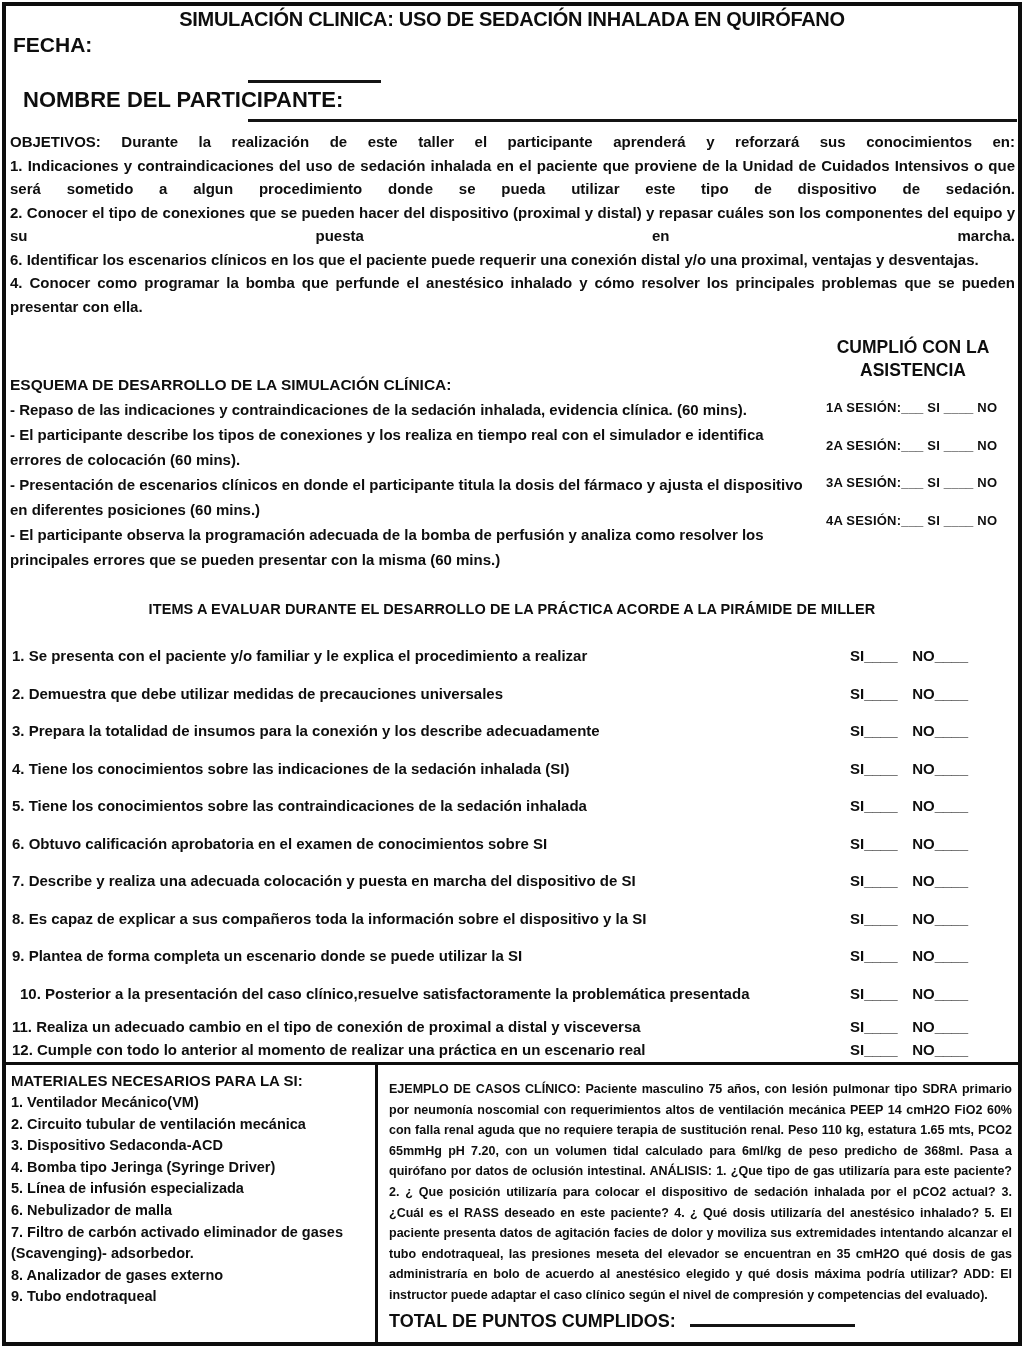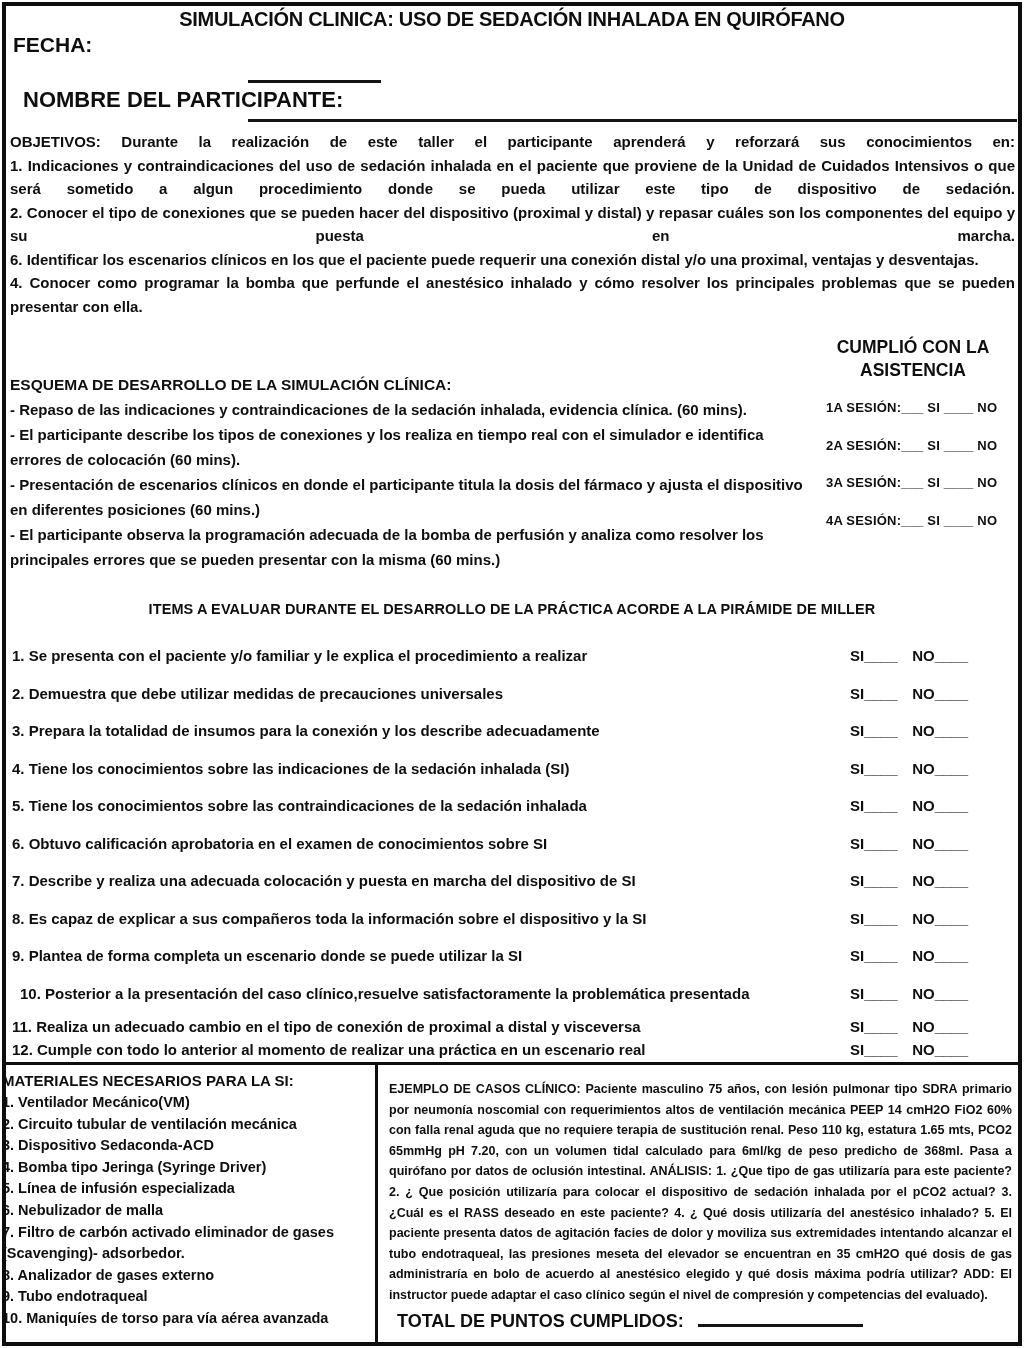--- a/index.html
+++ b/index.html
@@ -68,27 +68,27 @@
 
   
   .bottom {
     top: 1062px; left: 2px; right: 2px; bottom: 2px;
     border-top: 3px solid #0d0d0d;
     display: flex;
   }
   .mat-col {
     width: 376px; flex: none;
     border-right: 3px solid #0d0d0d;
-    padding: 5px 8px 0 0;
+    padding: 5px 8px 0 9px;
   }
   .mat-title { font-size: 15px; line-height: 22px; }
   .mat-item { font-size: 14.5px; line-height: 21.6px; }
   .caso-col { flex: 1; position: relative; padding: 14px 10px 0 11px; }
   .caso-text { font-size: 12.5px; line-height: 20.6px; text-align: justify; }
-  .total-row { position: absolute; left: 19px; bottom: 14px; font-size: 18px; }
+  .total-row { position: absolute; left: 11px; bottom: 14px; font-size: 18px; }
   .total-line { display: inline-block; width: 165px; border-bottom: 3px solid #141414; margin-left: 14px; }
 </style>
 </head>
 <body>
 
 <div class="frame"></div>
 
 <div class="abs title">SIMULACIÓN CLINICA: USO DE SEDACIÓN INHALADA EN QUIRÓFANO</div>
 <div class="abs fecha">FECHA:</div>
 <div class="abs fecha-line"></div>
@@ -218,21 +218,20 @@
     <div class="mat-title">MATERIALES NECESARIOS PARA LA SI:</div>
     <div class="mat-item">1. Ventilador Mecánico(VM)</div>
     <div class="mat-item">2. Circuito tubular de ventilación mecánica</div>
     <div class="mat-item">3. Dispositivo Sedaconda-ACD</div>
     <div class="mat-item">4. Bomba tipo Jeringa (Syringe Driver)</div>
     <div class="mat-item">5. Línea de infusión especializada</div>
     <div class="mat-item">6. Nebulizador de malla</div>
     <div class="mat-item">7. Filtro de carbón activado eliminador de gases (Scavenging)- adsorbedor.</div>
     <div class="mat-item">8. Analizador de gases externo</div>
     <div class="mat-item">9. Tubo endotraqueal</div>
-    <div class="mat-item">10. Maniquíes de torso para vía aérea avanzada</div>
   </div>
   <div class="caso-col">
     <div class="caso-text"><span>EJEMPLO DE CASOS CLÍNICO:</span><span> Paciente masculino 75 años, con lesión pulmonar tipo SDRA primario por neumonía noscomial con requerimientos altos de ventilación mecánica PEEP 14 cmH2O FiO2 60% con falla renal aguda que no requiere terapia de sustitución renal. Peso 110 kg, estatura 1.65 mts, PCO2 65mmHg pH 7.20, con un volumen tidal calculado para 6ml/kg de peso predicho de 368ml. Pasa a quirófano por datos de oclusión intestinal. ANÁLISIS: 1. ¿Que tipo de gas utilizaría para este paciente?  2. ¿ Que posición utilizaría para colocar el dispositivo de sedación inhalada por el pCO2 actual?  3. ¿Cuál es el RASS deseado en este paciente?  4. ¿ Qué dosis utilizaría del anestésico inhalado?  5. El paciente presenta datos de agitación facies de dolor y moviliza sus extremidades intentando alcanzar el tubo endotraqueal, las presiones meseta del elevador se encuentran en 35 cmH2O qué dosis de gas administraría en bolo de acuerdo al anestésico elegido y qué dosis máxima podría utilizar?  ADD: El instructor puede adaptar el caso clínico según el nivel de compresión y competencias del evaluado).</span></div>
     <div class="total-row">
       <span>TOTAL DE PUNTOS CUMPLIDOS:</span><span class="total-line"></span>
     </div>
   </div>
 </div>
 
 </body></html>

